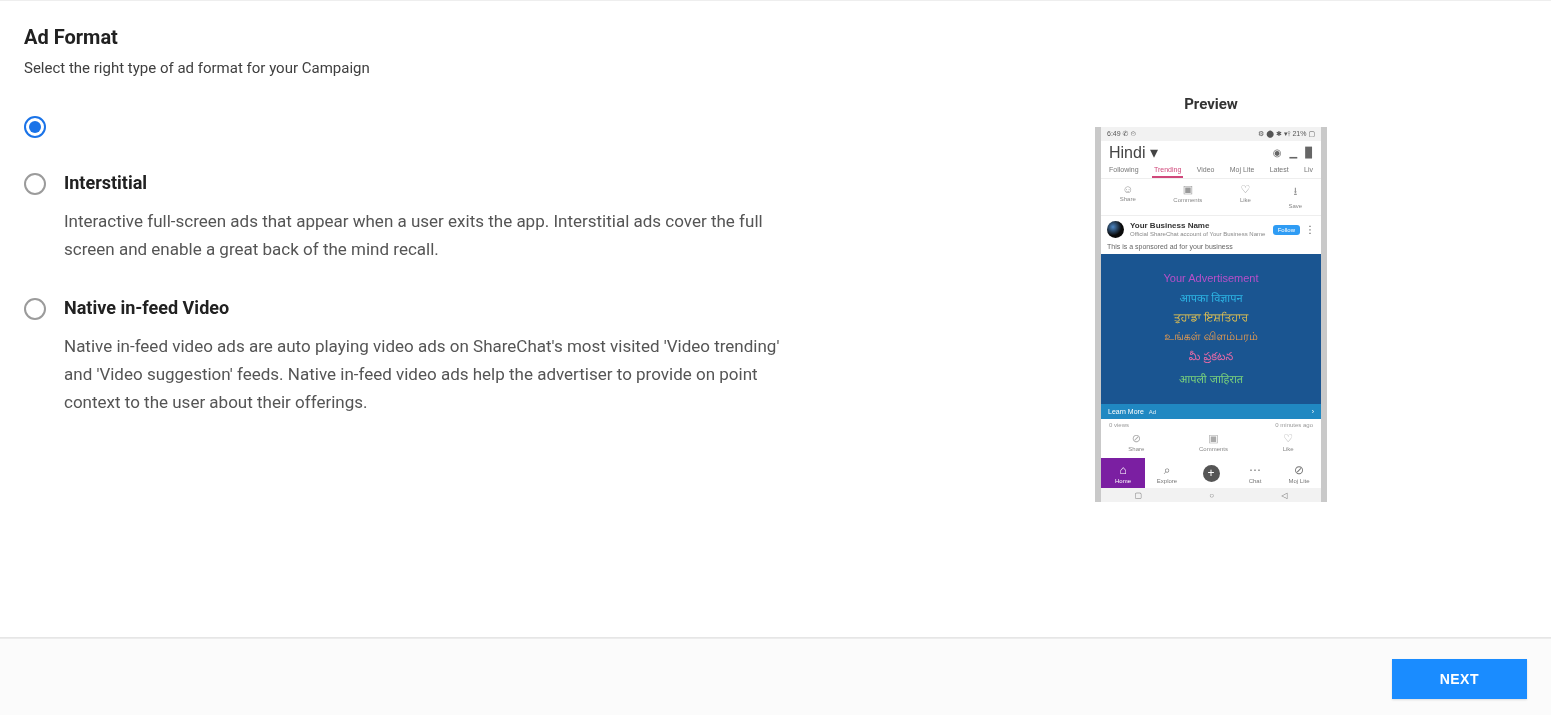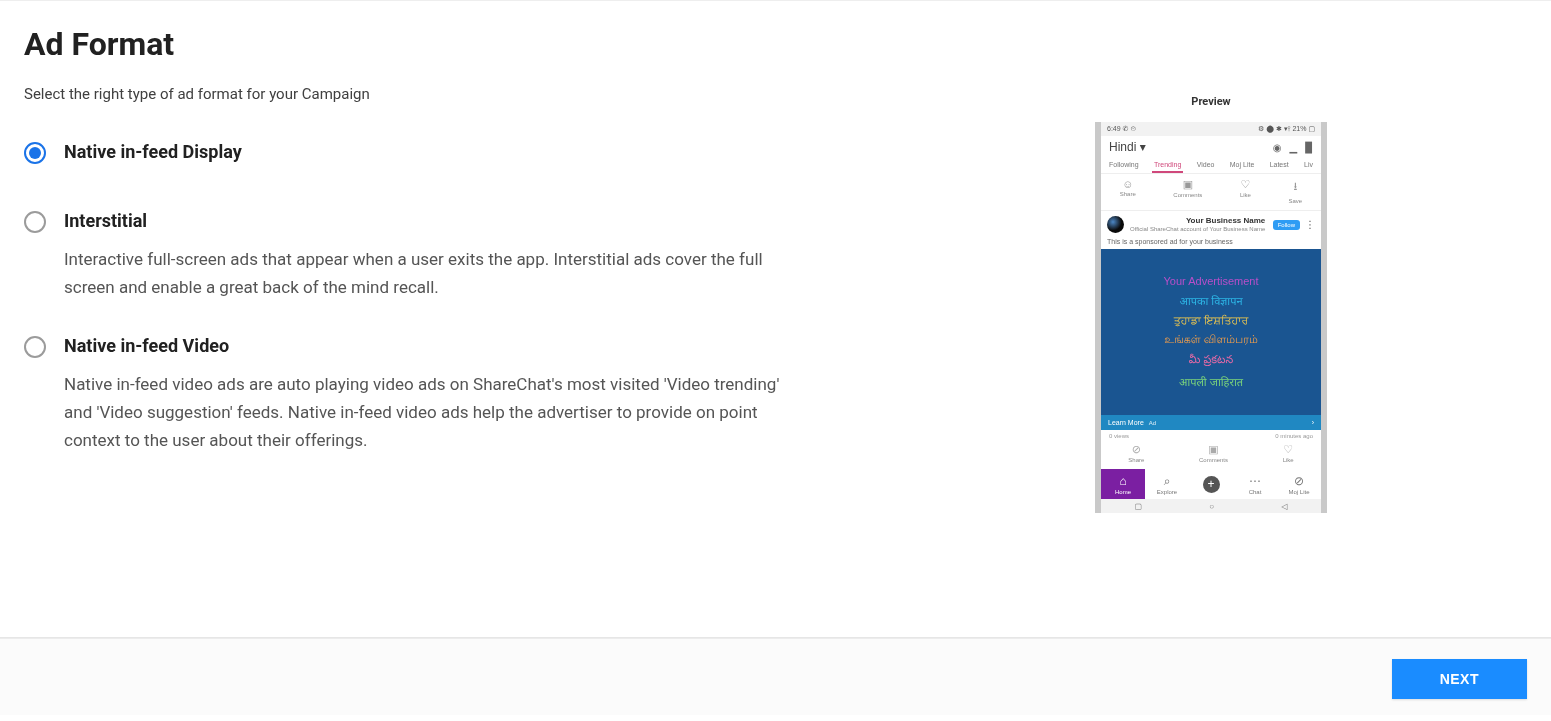--- a/index.html
+++ b/index.html
@@ -13,24 +13,24 @@
     border-top: 1px solid #eee;
     padding: 24px 24px 0 24px;
     display: flex;
     gap: 32px;
     min-height: 638px;
     border-bottom: 1px solid #e6e6e6;
   }
   .left-col { flex: 1; max-width: 960px; }
   .right-col { width: 390px; padding-top: 70px; }
   h1.title {
-    font-size: 32px;
+    font-size: 20px;
     font-weight: 700;
     color: #212121;
-    margin-bottom: 22px;
+    margin-bottom: 10px;
   }
   .subtitle {
     font-size: 15px;
     color: #404040;
     margin-bottom: 38px;
   }
   .option-row {
     display: flex;
     align-items: flex-start;
     gap: 18px;
@@ -65,21 +65,21 @@
     margin-bottom: 14px;
   }
   .option-desc {
     font-size: 17px;
     color: #555;
     line-height: 1.65;
     max-width: 720px;
   }
   .preview-label {
     text-align: center;
-    font-size: 11px;
+    font-size: 15px;
     font-weight: 700;
     color: #333;
     margin-bottom: 14px;
   }
   .phone {
     margin: 0 auto;
     width: 232px;
     background: #c9c9c9;
     padding: 0 6px;
     font-family: Arial, sans-serif;
@@ -95,21 +95,21 @@
     color: #555;
     padding: 0 6px;
   }
   .top-bar {
     display: flex;
     align-items: center;
     justify-content: space-between;
     padding: 4px 8px;
     height: 22px;
   }
-  .lang-select { font-size: 12px; color: #444; }
+  .lang-select { font-size: 16px; color: #444; }
   .top-icons { display: flex; gap: 8px; color: #666; font-size: 10px; }
   .tabs {
     display: flex;
     justify-content: space-between;
     padding: 0 6px;
     font-size: 7px;
     color: #777;
     border-bottom: 1px solid #eee;
   }
   .tabs span { padding: 3px 2px; }
@@ -127,40 +127,40 @@
     align-items: center;
     padding: 5px 6px;
   }
   .avatar {
     width: 17px; height: 17px;
     border-radius: 50%;
     background: radial-gradient(circle at 35% 35%, #4c87c5 0%, #0a0a0a 55%);
     margin-right: 6px;
     flex-shrink: 0;
   }
-  .post-name { font-size: 8px; font-weight: 700; color: #333; line-height: 1.1; text-align: right; }
+  .post-name { font-size: 8px; font-weight: 700; color: #333; line-height: 1.1; }
   .post-sub  { font-size: 6px; color: #888; line-height: 1.1; }
   .follow-btn {
     margin-left: auto;
     background: #2f9cf4;
     color: #fff;
     font-size: 6px;
     padding: 2px 5px;
     border-radius: 3px;
     margin-right: 5px;
   }
   .more-dots { color: #555; font-size: 10px; line-height: 1; }
   .sponsored {
     font-size: 7px;
     color: #666;
     padding: 0 6px 4px 6px;
   }
   .ad-tile {
     background: #1a5591;
-    padding: 20px 4px;
+    padding: 12px 4px;
     text-align: center;
   }
   .ad-line { font-size: 11px; margin: 6px 0; font-weight: 500; }
   .cta-bar {
     background: #2088c2;
     color: #fff;
     display: flex;
     align-items: center;
     justify-content: space-between;
     padding: 4px 7px;
@@ -240,21 +240,20 @@
 
 <div class="page">
 
   <div class="left-col">
     <h1 class="title">Ad Format</h1>
     <div class="subtitle">Select the right type of ad format for your Campaign</div>
 
     <div class="option-row">
       <div class="radio selected"></div>
       <div class="option-body">
-        <div class="option-title">Native in-feed Display</div>
       </div>
     </div>
 
     <div class="option-row">
       <div class="radio"></div>
       <div class="option-body">
         <div class="option-title">Interstitial</div>
         <div class="option-desc">Interactive full-screen ads that appear when a user exits the app. Interstitial ads cover the full screen and enable a great back of the mind recall.</div>
       </div>
     </div>

